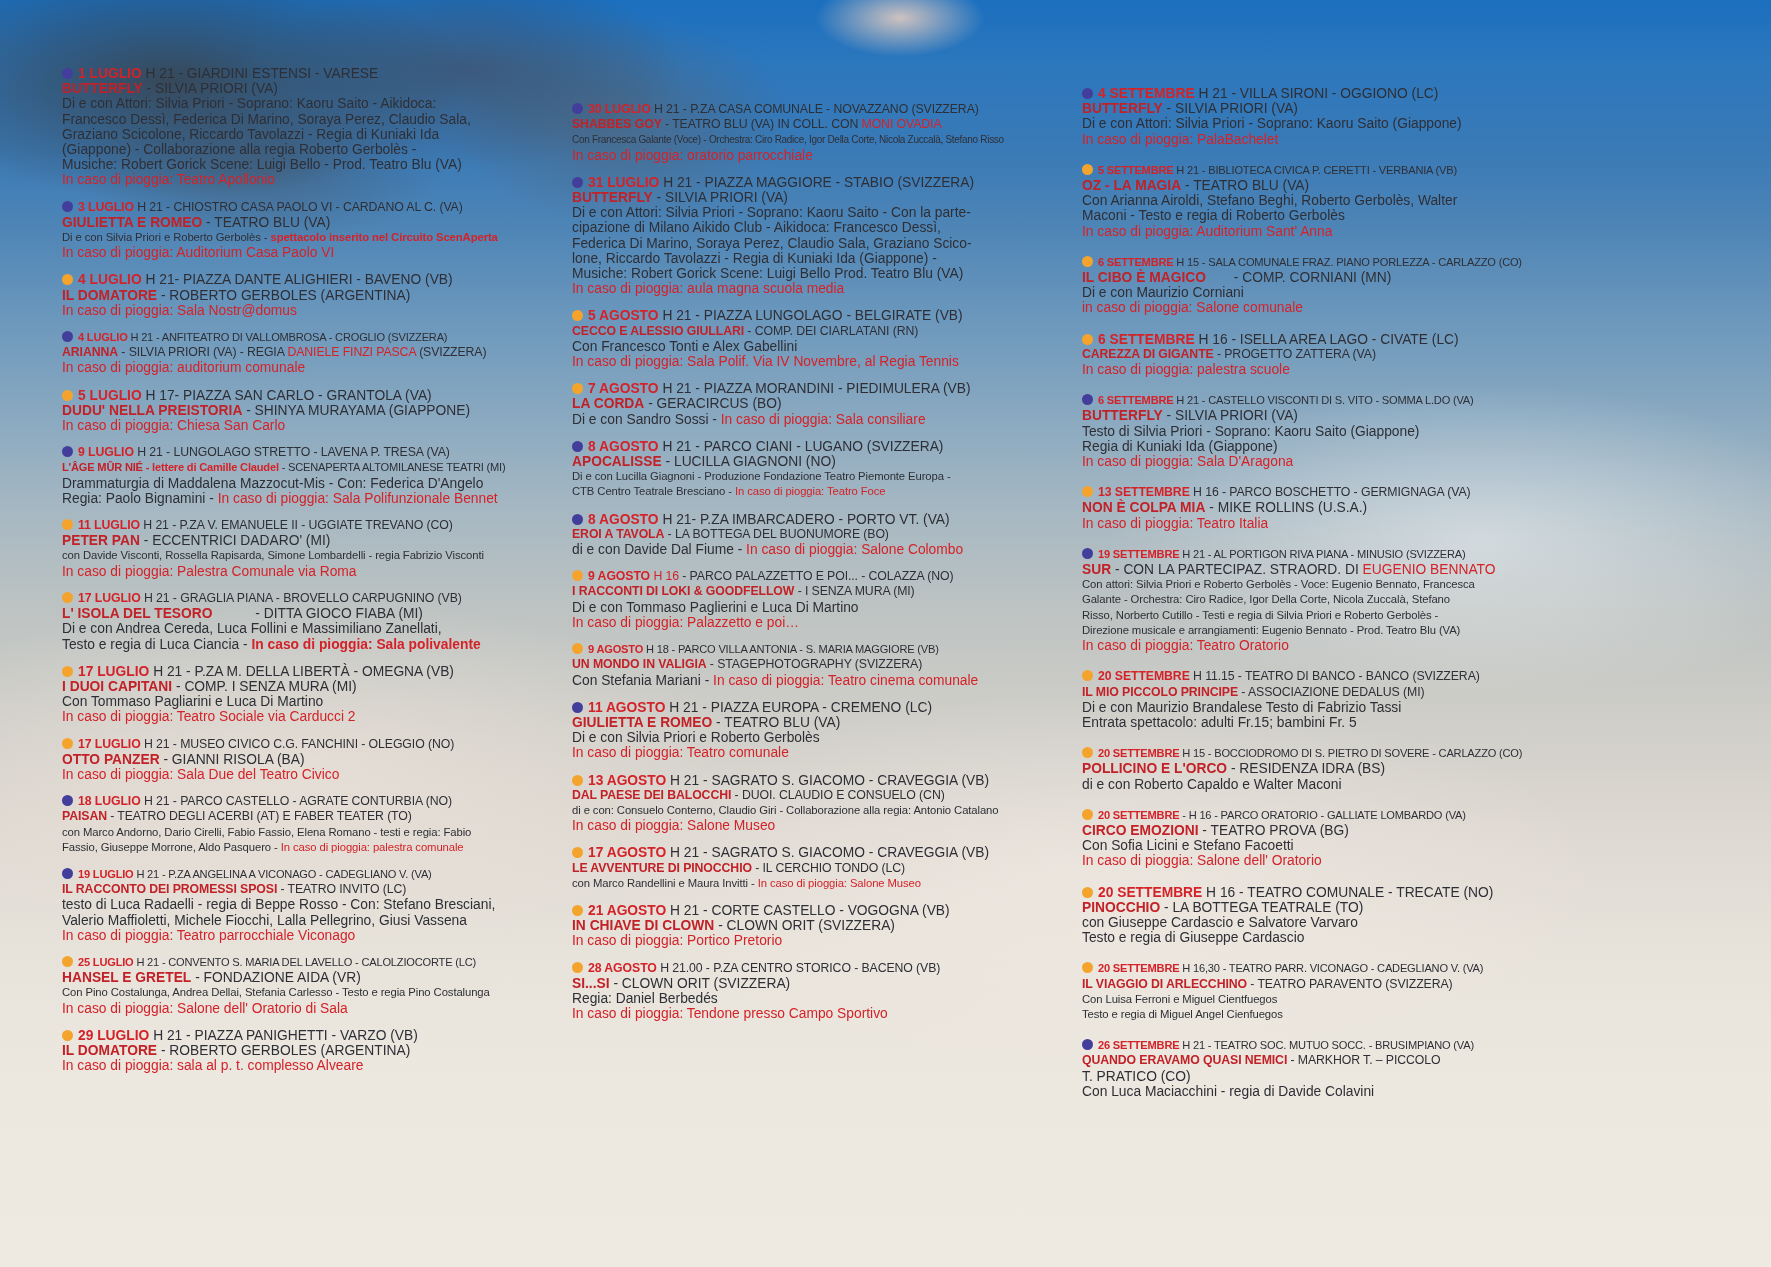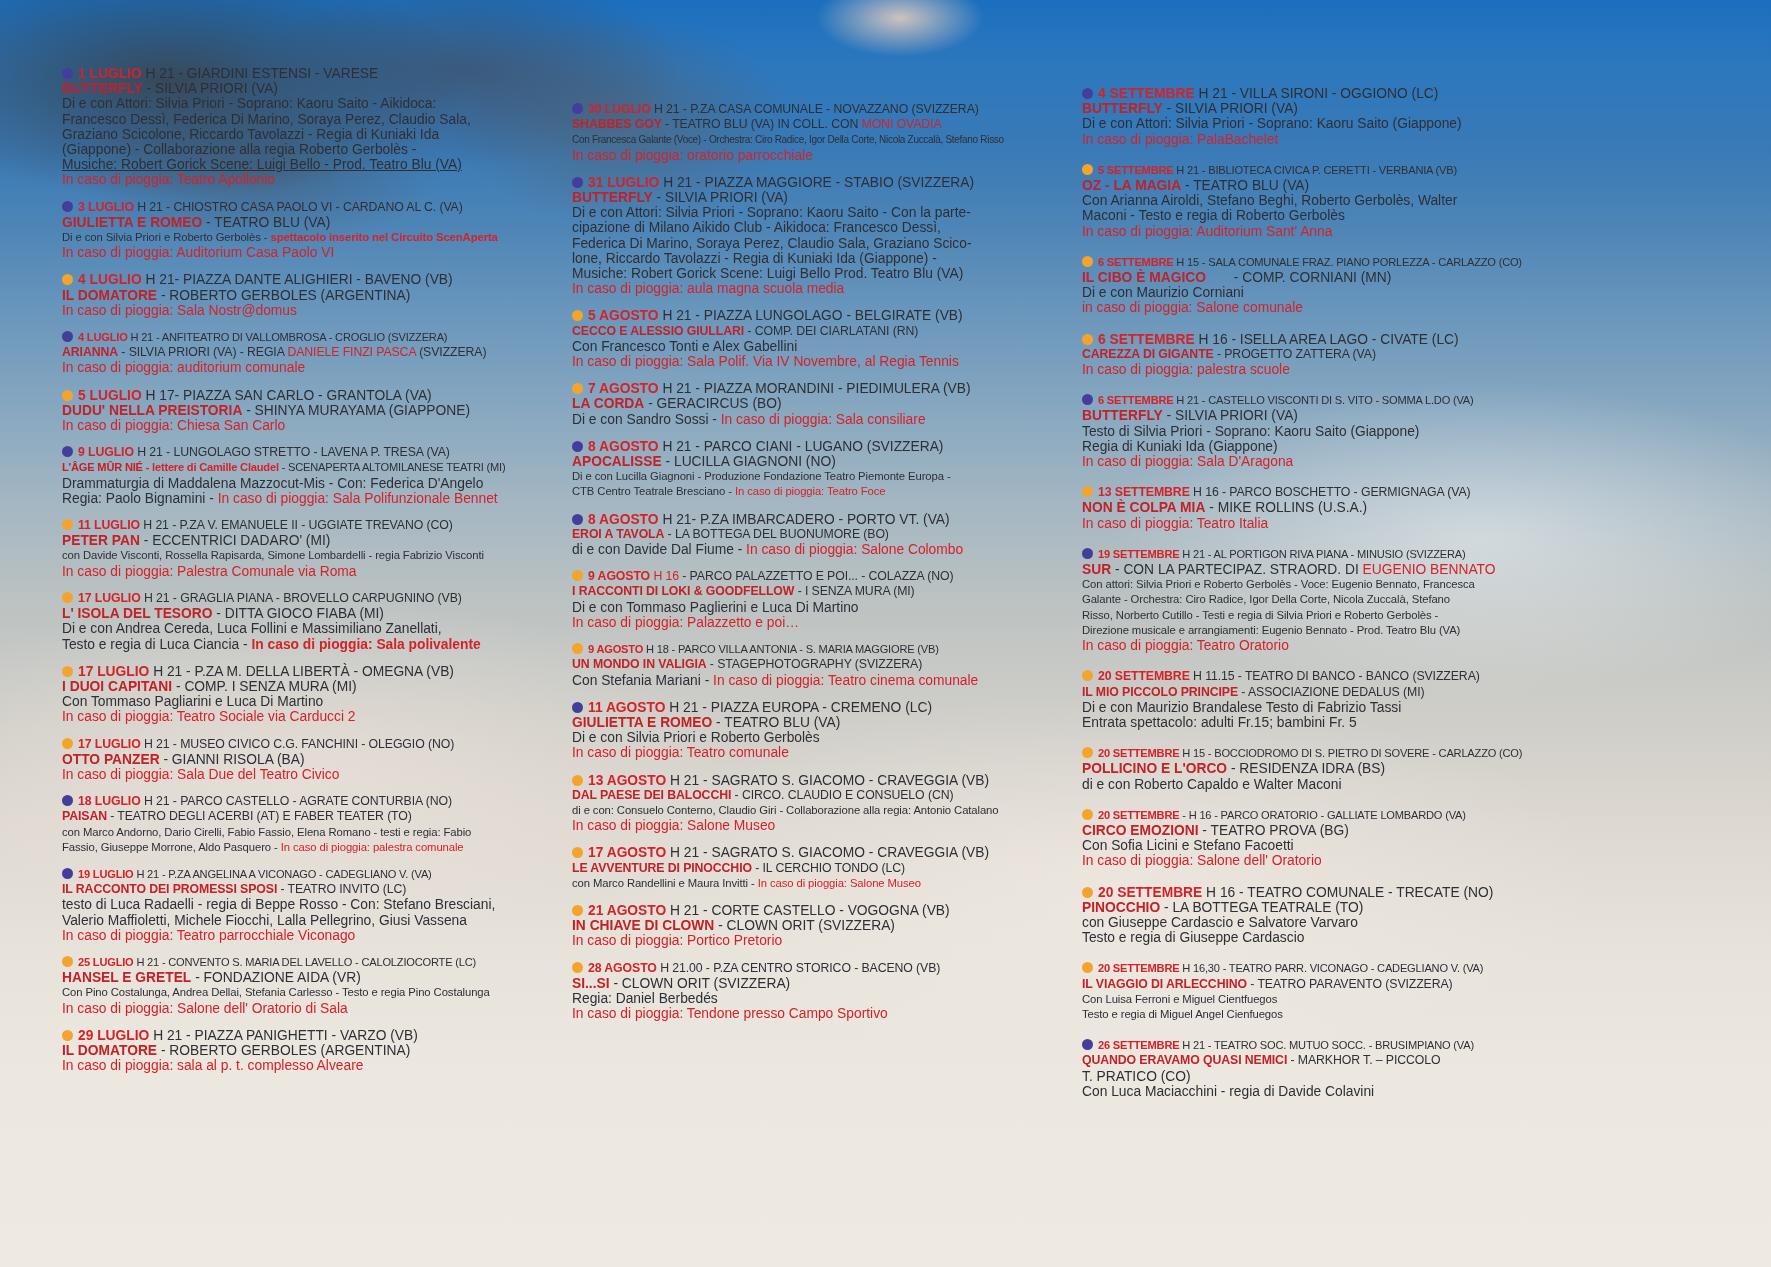--- a/index.html
+++ b/index.html
@@ -37,21 +37,21 @@
 
 <div id="page">
   <div class="col" id="col1">
       <div class="event">
         <div class="line"><span class="bullet" style="background: rgb(67, 62, 155);"></span><span class="sd" style="color: rgb(212, 34, 41);">1 LUGLIO</span><span class="sh" style="color: rgb(46, 47, 54);"> H 21 - GIARDINI ESTENSI - VARESE</span></div>
         <div class="line"><span class="st" style="color: rgb(194, 33, 39);">BUTTERFLY</span><span class="sn" style="color: rgb(46, 47, 54);"> - SILVIA PRIORI (VA)</span></div>
         <div class="line"><span class="sn" style="color: rgb(46, 47, 54);">Di e con Attori: Silvia Priori - Soprano: Kaoru Saito - Aikidoca:</span></div>
         <div class="line"><span class="sn" style="color: rgb(46, 47, 54);">Francesco Dessì, Federica Di Marino, Soraya Perez, Claudio Sala,</span></div>
         <div class="line"><span class="sn" style="color: rgb(46, 47, 54);">Graziano Scicolone, Riccardo Tavolazzi - Regia di Kuniaki Ida</span></div>
         <div class="line"><span class="sn" style="color: rgb(46, 47, 54);">(Giappone) - Collaborazione alla regia Roberto Gerbolès -</span></div>
-        <div class="line"><span class="sn" style="color: rgb(46, 47, 54); text-decoration: underline;">Musiche: Robert Gorick Scene: Luigi Bello - Prod. Teatro Blu (VA)</span></div>
+        <div class="line"><span class="sn" style="color: rgb(46, 47, 54);">Musiche: Robert Gorick Scene: Luigi Bello - Prod. Teatro Blu (VA)</span></div>
         <div class="line"><span class="sr" style="color: rgb(212, 34, 41);">In caso di pioggia: Teatro Apollonio</span></div>
       </div>
       <div class="event">
         <div class="line f-hc"><span class="bullet" style="background: rgb(67, 62, 155);"></span><span class="sd" style="color: rgb(212, 34, 41);">3 LUGLIO</span><span class="sh" style="color: rgb(46, 47, 54);"> H 21 - CHIOSTRO CASA PAOLO VI - CARDANO AL C. (VA)</span></div>
         <div class="line"><span class="st" style="color: rgb(194, 33, 39);">GIULIETTA E ROMEO</span><span class="sn" style="color: rgb(46, 47, 54);"> - TEATRO BLU (VA)</span></div>
         <div class="line f-c"><span class="sn" style="color: rgb(46, 47, 54);">Di e con Silvia Priori e Roberto Gerbolès - </span><span class="srb" style="color: rgb(212, 34, 41);">spettacolo inserito nel Circuito ScenAperta</span></div>
         <div class="line"><span class="sr" style="color: rgb(212, 34, 41);">In caso di pioggia: Auditorium Casa Paolo VI</span></div>
       </div>
       <div class="event">
         <div class="line"><span class="bullet" style="background: rgb(244, 164, 45);"></span><span class="sd" style="color: rgb(212, 34, 41);">4 LUGLIO</span><span class="sh" style="color: rgb(46, 47, 54);"> H 21- PIAZZA DANTE ALIGHIERI - BAVENO (VB)</span></div>
@@ -75,21 +75,21 @@
         <div class="line"><span class="sn" style="color: rgb(46, 47, 54);">Regia: Paolo Bignamini - </span><span class="sr" style="color: rgb(212, 34, 41);">In caso di pioggia: Sala Polifunzionale Bennet</span></div>
       </div>
       <div class="event">
         <div class="line f-hc"><span class="bullet" style="background: rgb(244, 164, 45);"></span><span class="sd" style="color: rgb(212, 34, 41);">11 LUGLIO</span><span class="sh" style="color: rgb(46, 47, 54);"> H 21 - P.ZA V. EMANUELE II - UGGIATE TREVANO (CO)</span></div>
         <div class="line"><span class="st" style="color: rgb(194, 33, 39);">PETER PAN</span><span class="sn" style="color: rgb(46, 47, 54);"> - ECCENTRICI DADARO' (MI)</span></div>
         <div class="line f-c"><span class="sn" style="color: rgb(46, 47, 54);">con Davide Visconti, Rossella Rapisarda, Simone Lombardelli - regia Fabrizio Visconti</span></div>
         <div class="line"><span class="sr" style="color: rgb(212, 34, 41);">In caso di pioggia: Palestra Comunale via Roma</span></div>
       </div>
       <div class="event">
         <div class="line f-hc"><span class="bullet" style="background: rgb(244, 164, 45);"></span><span class="sd" style="color: rgb(212, 34, 41);">17 LUGLIO</span><span class="sh" style="color: rgb(46, 47, 54);"> H 21 - GRAGLIA PIANA - BROVELLO CARPUGNINO (VB)</span></div>
-        <div class="line"><span class="st" style="color: rgb(194, 33, 39);">L' ISOLA DEL TESORO</span><span class="sn" style="color: rgb(46, 47, 54);"> - DITTA GIOCO FIABA (MI)</span></div>
+        <div class="line"><span class="st" style="color: rgb(194, 33, 39);">L' ISOLA DEL TESORO</span><span class="sn" style="color: rgb(46, 47, 54); padding-left: 39px;"> - DITTA GIOCO FIABA (MI)</span></div>
         <div class="line"><span class="sn" style="color: rgb(46, 47, 54);">Di e con Andrea Cereda, Luca Follini e Massimiliano Zanellati,</span></div>
         <div class="line"><span class="sn" style="color: rgb(46, 47, 54);">Testo e regia di Luca Ciancia  - </span><span class="sr" style="color: rgb(212, 34, 41); font-weight: bold;">In caso di pioggia: Sala polivalente</span></div>
       </div>
       <div class="event">
         <div class="line"><span class="bullet" style="background: rgb(244, 164, 45);"></span><span class="sd" style="color: rgb(212, 34, 41);">17 LUGLIO</span><span class="sh" style="color: rgb(46, 47, 54);"> H 21 - P.ZA M. DELLA LIBERTÀ - OMEGNA (VB)</span></div>
         <div class="line"><span class="st" style="color: rgb(194, 33, 39);">I DUOI CAPITANI</span><span class="sn" style="color: rgb(46, 47, 54);"> - COMP. I SENZA MURA (MI)</span></div>
         <div class="line"><span class="sn" style="color: rgb(46, 47, 54);">Con Tommaso Pagliarini e Luca Di Martino</span></div>
         <div class="line"><span class="sr" style="color: rgb(212, 34, 41);">In caso di pioggia: Teatro Sociale via Carducci 2</span></div>
       </div>
       <div class="event">
@@ -173,21 +173,21 @@
         <div class="line"><span class="sn" style="color: rgb(46, 47, 54);">Con Stefania Mariani  -  </span><span class="sr" style="color: rgb(212, 34, 41);">In caso di pioggia: Teatro cinema comunale</span></div>
       </div>
       <div class="event">
         <div class="line"><span class="bullet" style="background: rgb(67, 62, 155);"></span><span class="sd" style="color: rgb(212, 34, 41);">11 AGOSTO</span><span class="sh" style="color: rgb(46, 47, 54);"> H 21 - PIAZZA EUROPA - CREMENO (LC)</span></div>
         <div class="line"><span class="st" style="color: rgb(194, 33, 39);">GIULIETTA E ROMEO</span><span class="sn" style="color: rgb(46, 47, 54);"> - TEATRO BLU (VA)</span></div>
         <div class="line"><span class="sn" style="color: rgb(46, 47, 54);">Di e con Silvia Priori e Roberto Gerbolès</span></div>
         <div class="line"><span class="sr" style="color: rgb(212, 34, 41);">In caso di pioggia: Teatro comunale</span></div>
       </div>
       <div class="event">
         <div class="line"><span class="bullet" style="background: rgb(244, 164, 45);"></span><span class="sd" style="color: rgb(212, 34, 41);">13 AGOSTO</span><span class="sh" style="color: rgb(46, 47, 54);"> H 21 - SAGRATO S. GIACOMO - CRAVEGGIA (VB)</span></div>
-        <div class="line f-hc"><span class="st" style="color: rgb(194, 33, 39);">DAL PAESE DEI BALOCCHI</span><span class="sn" style="color: rgb(46, 47, 54);"> - CIRCO. CLAUDIO E CONSUELO  (CN)</span></div>
+        <div class="line f-hc"><span class="st" style="color: rgb(194, 33, 39);">DAL PAESE DEI BALOCCHI</span><span class="sn" style="color: rgb(46, 47, 54);"> - DUOI. CLAUDIO E CONSUELO  (CN)</span></div>
         <div class="line f-c"><span class="sn" style="color: rgb(46, 47, 54);">di e con: Consuelo Conterno, Claudio Giri - Collaborazione alla regia: Antonio Catalano</span></div>
         <div class="line"><span class="sr" style="color: rgb(212, 34, 41);">In caso di pioggia: Salone Museo</span></div>
       </div>
       <div class="event">
         <div class="line"><span class="bullet" style="background: rgb(244, 164, 45);"></span><span class="sd" style="color: rgb(212, 34, 41);">17 AGOSTO</span><span class="sh" style="color: rgb(46, 47, 54);"> H 21 - SAGRATO S. GIACOMO - CRAVEGGIA (VB)</span></div>
         <div class="line f-hc"><span class="st" style="color: rgb(194, 33, 39);">LE AVVENTURE DI PINOCCHIO</span><span class="sn" style="color: rgb(46, 47, 54);"> - IL CERCHIO TONDO (LC)</span></div>
         <div class="line f-c"><span class="sn" style="color: rgb(46, 47, 54);">con Marco Randellini e Maura Invitti - </span><span class="sr" style="color: rgb(212, 34, 41);">In caso di pioggia: Salone Museo</span></div>
       </div>
       <div class="event">
         <div class="line"><span class="bullet" style="background: rgb(244, 164, 45);"></span><span class="sd" style="color: rgb(212, 34, 41);">21 AGOSTO</span><span class="sh" style="color: rgb(46, 47, 54);"> H 21 - CORTE CASTELLO - VOGOGNA (VB)</span></div>

